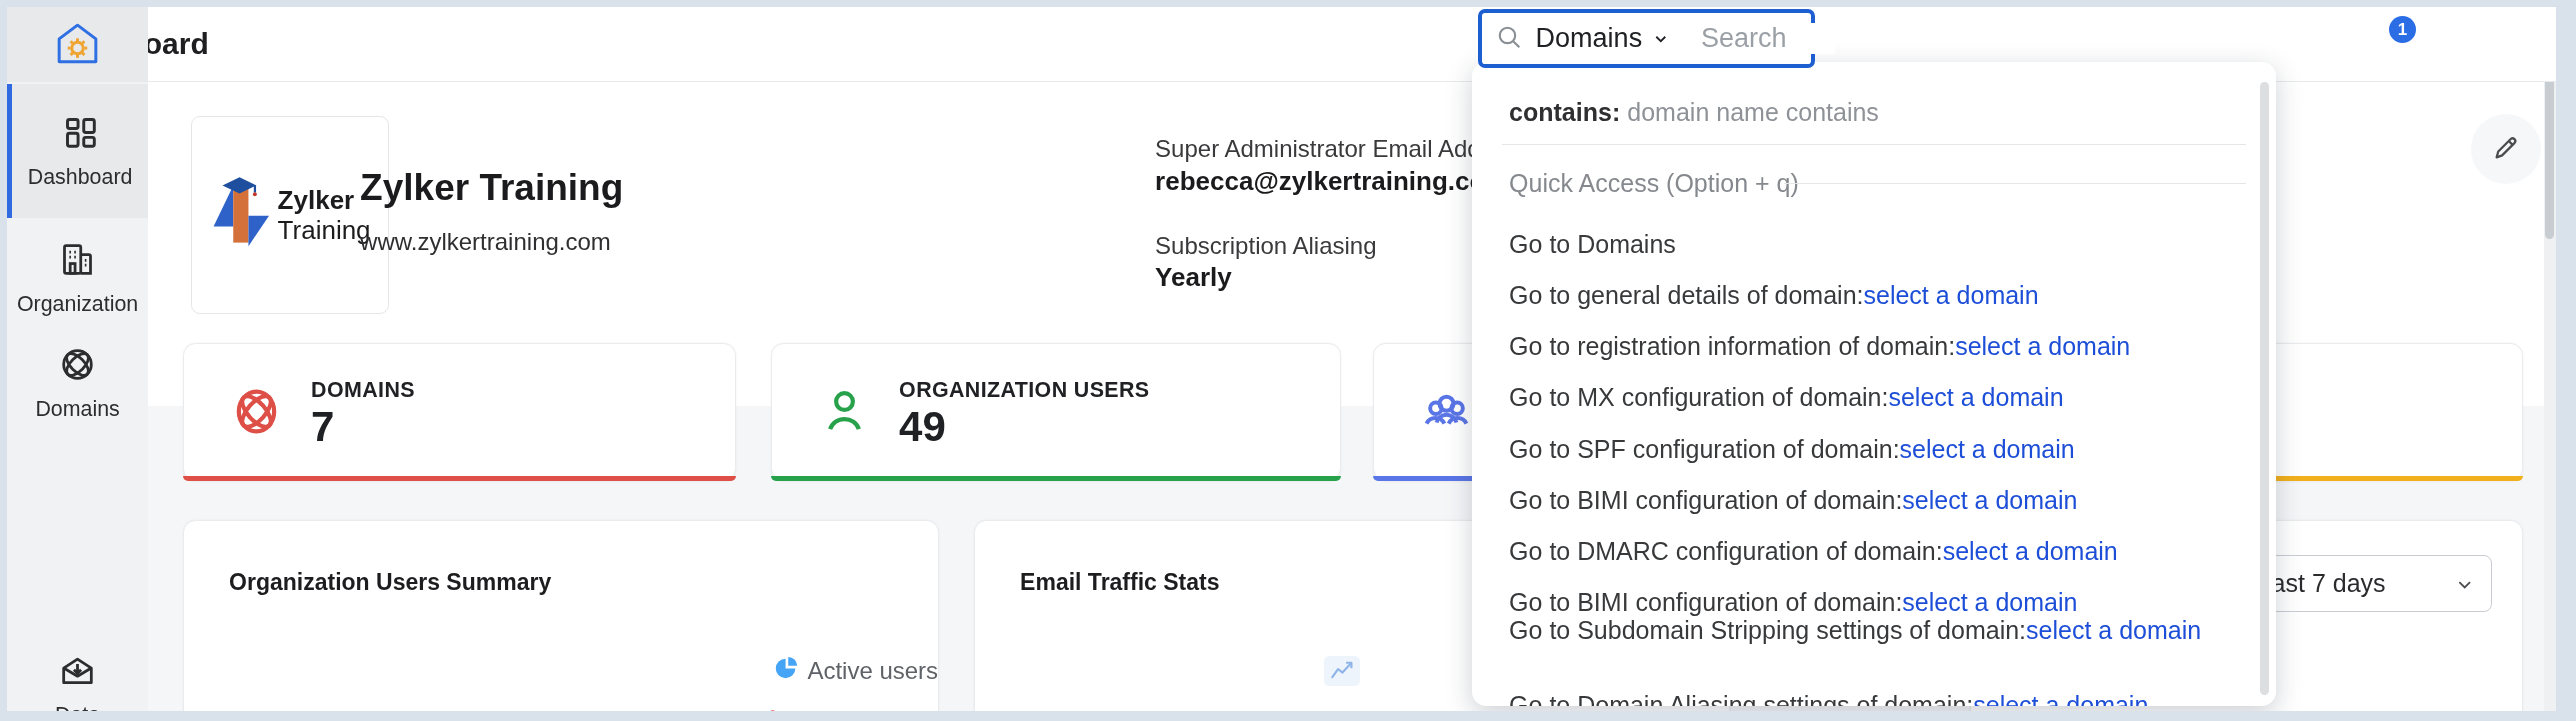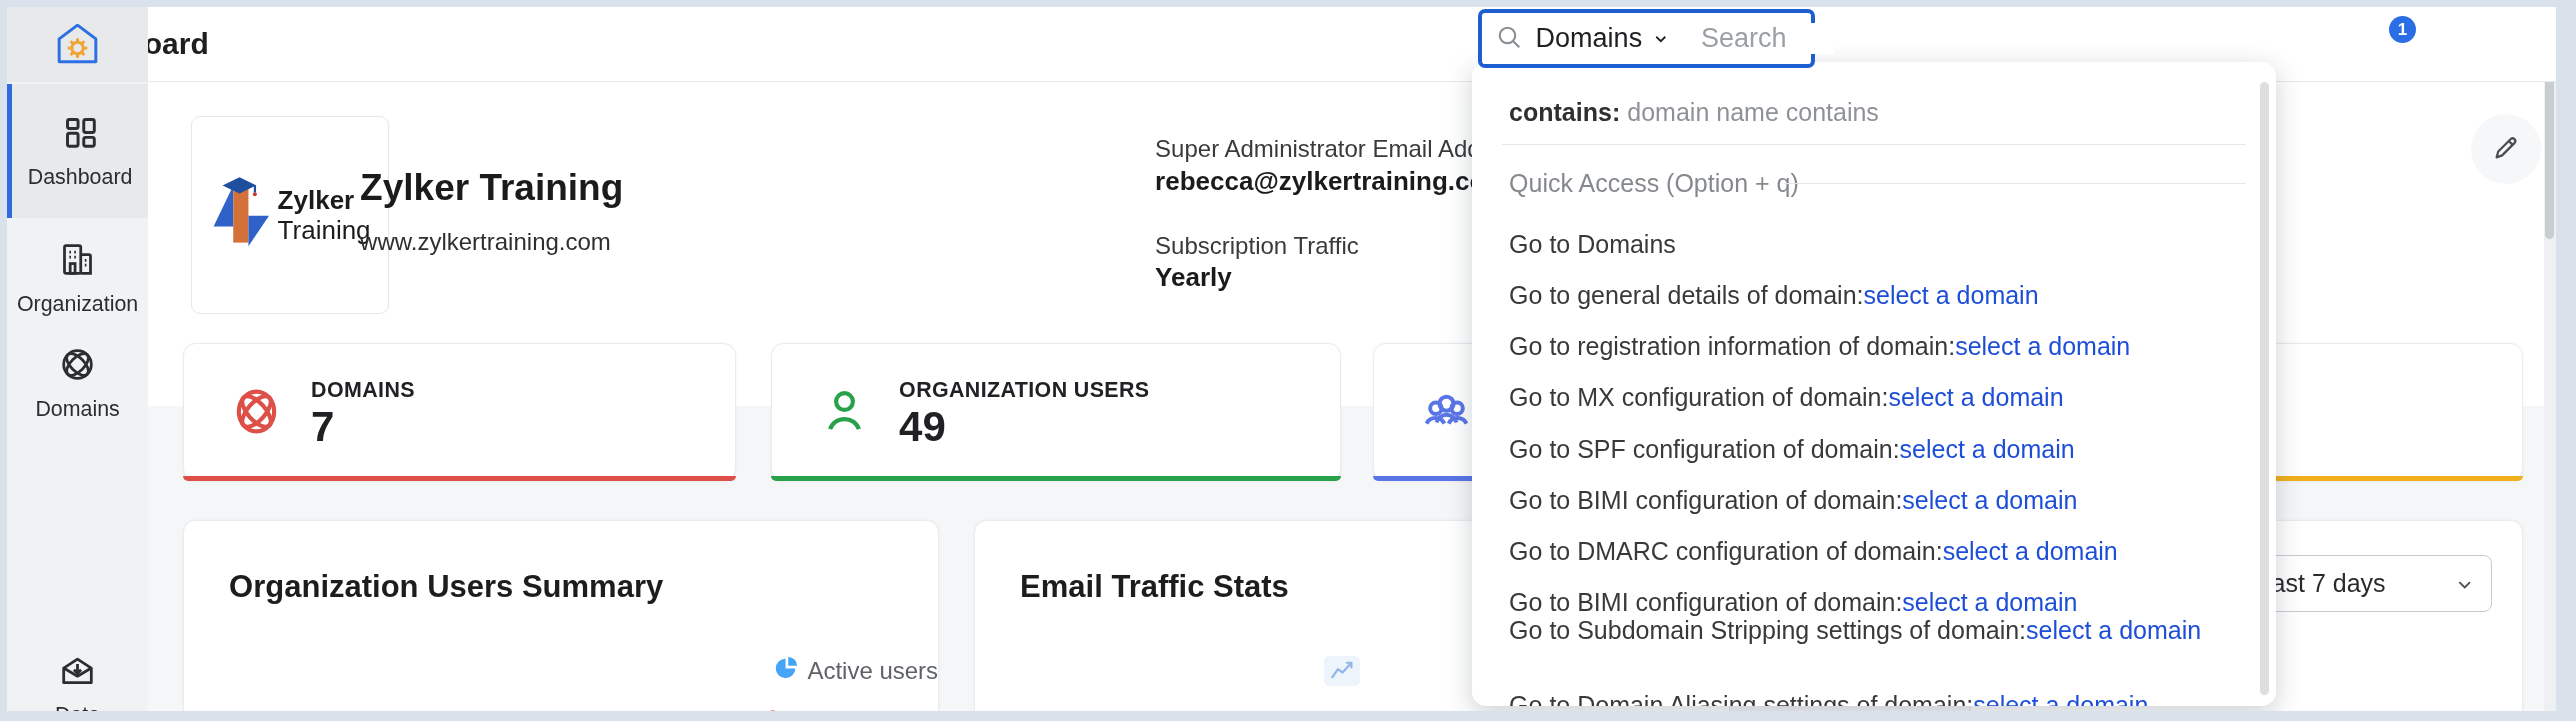--- a/index.html
+++ b/index.html
@@ -42,21 +42,21 @@
   .stat-card { position:absolute; top:336px; width:553px; height:138px; background:#fff; border:0.9px solid #eaebed; border-radius:12.5px;
                box-shadow:0 0.9px 2.7px rgba(20,30,50,.05); }
   .stat-card .bottom { position:absolute; left:-0.9px; right:-0.9px; bottom:-0.9px; height:5.3px; border-radius:0 0 12.5px 12.5px; }
   .stat-icon { position:absolute; left:46px; top:41px; }
   .stat-label { position:absolute; left:127px; top:34px; font-size:21.4px; font-weight:600; letter-spacing:0.4px; color:#202124; }
   .stat-value { position:absolute; left:127px; top:59px; font-size:42px; font-weight:600; color:#202124; }
 
   
   .panel-card { position:absolute; top:513px; height:267px; background:#fff; border:0.9px solid #eaebed; border-radius:12.5px;
                 box-shadow:0 0.9px 2.7px rgba(20,30,50,.05); }
-  .card-title { position:absolute; left:45px; top:48px; font-size:31px; font-weight:700; color:#1d1d1f; }
+  .card-title { position:absolute; left:45px; top:48px; font-size:23px; font-weight:700; color:#1d1d1f; }
   .legend-row { position:absolute; left:0; right:0; top:135px; display:flex; justify-content:center; align-items:flex-end; gap:23px;flex-direction:column; }
   .legend-item { display:flex; align-items:center; gap:9px; font-size:24px; color:#5f6368; }
   .trend-ico { position:absolute; left:349px; top:135px; width:36px; height:30px; background:#eef4fb; border-radius:5.3px;
                display:flex; align-items:center; justify-content:center; }
   .period-select { position:absolute; left:2230px; top:548px; width:255px; height:57px; background:#fff; border:1.8px solid #c9cdd2;
                    border-radius:8px; display:flex; align-items:center; cursor:pointer; z-index:20; }
   .period-select .val { margin-left:19.6px; font-size:25px; color:#2b2b2e; }
   .period-select .chev { position:absolute; right:16px; top:18px; }
 
   
@@ -211,21 +211,21 @@
     </span>
     <span class="logo-text">
       <b>Zylker</b><br>
       <span>Training</span>
     </span>
   </div>
   <div class="org-name">Zylker Training</div>
   <div class="org-site">www.zylkertraining.com</div>
   <div class="adm-label">Super Administrator Email Address</div>
   <div class="adm-mail">rebecca@zylkertraining.com</div>
-  <div class="sub-label">Subscription Traffic</div>
+  <div class="sub-label">Subscription Aliasing</div>
   <div class="sub-value">Yearly</div>
   <div class="edit-btn">
     <span>
       <svg width="30" height="30" viewBox="0 0 24 24" fill="none" stroke="#4a4d50" stroke-width="1.8" stroke-linejoin="round">
         <path d="M4.5 19.5 L5.8 14.8 L15.8 4.8 a2.2 2.2 0 0 1 3.1 3.1 L8.9 17.9 Z"></path>
         <path d="M14.2 6.4 L17.3 9.5"></path>
       </svg>
     </span>
   </div>
 

